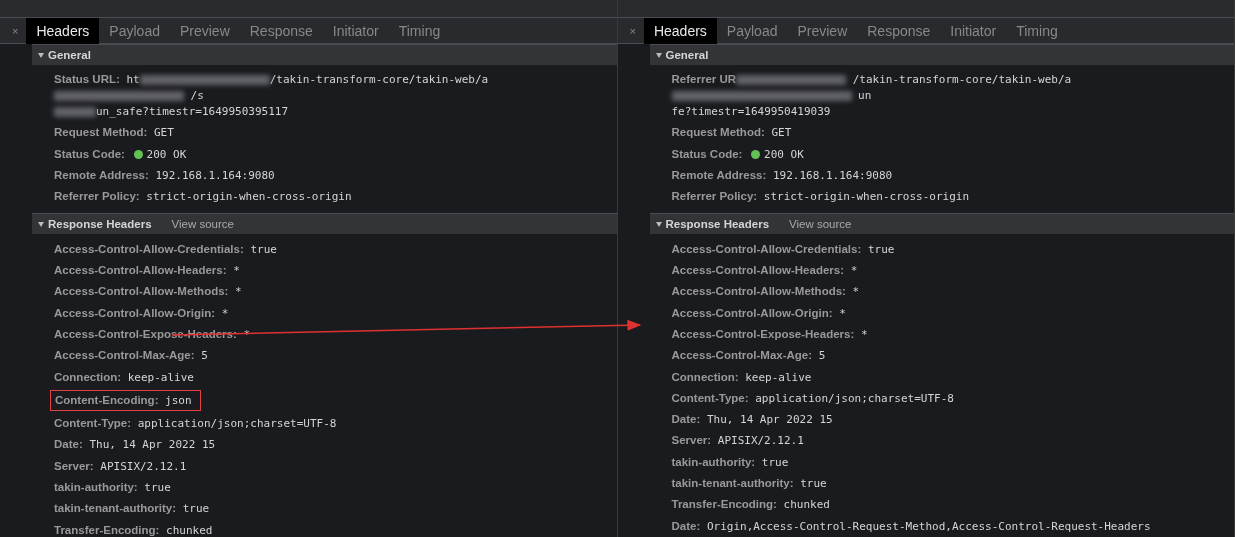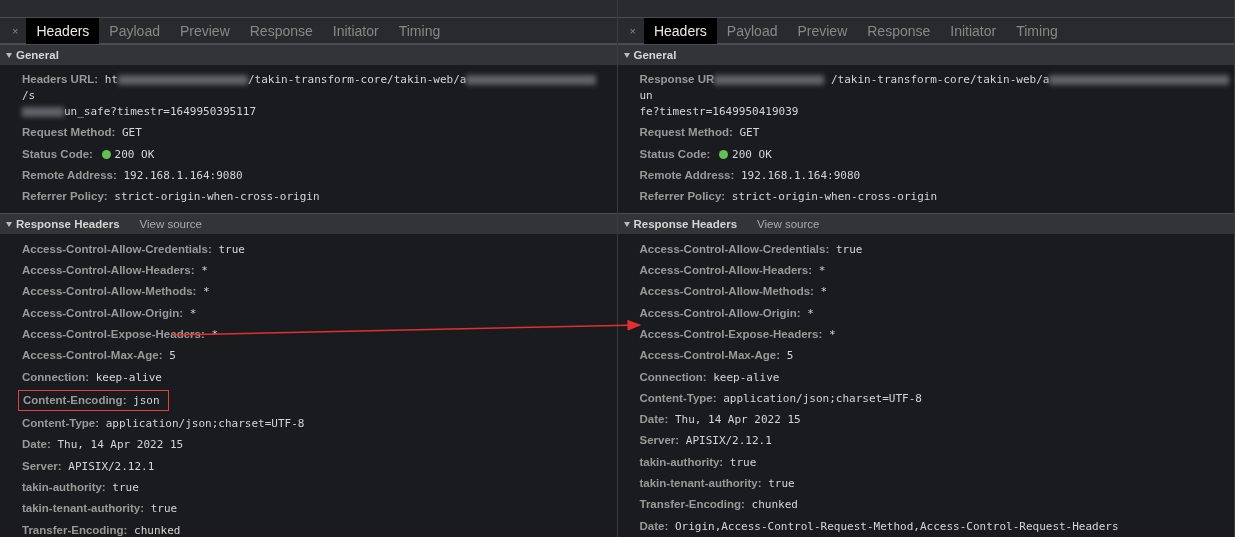--- a/index.html
+++ b/index.html
@@ -49,20 +49,21 @@
     }
     .tab.active {
       background: #000;
       color: #eaeaea;
       border-radius: 0;
     }
     .scroll-area {
       flex: 1;
       overflow-y: auto;
       overflow-x: hidden;
+      padding-left: 32px;
     }
     .section-hdr {
       background: #333438;
       color: #d5d5d5;
       padding: 4px 6px;
       font-size: 11.5px;
       font-weight: bold;
       display: flex;
       align-items: center;
       cursor: pointer;
@@ -140,21 +141,21 @@
     <span class="tab">Initiator</span>
     <span class="tab">Timing</span>
   </div>
   <div class="scroll-area">
     <div class="section-hdr">
       <span class="tri"></span>
       <span>General</span>
     </div>
     <div class="section-body">
       <div class="row">
-        <span class="lbl">Headers URL:</span>
+        <span class="lbl">Status URL:</span>
         <span class="val">
           <span>ht</span><span class="blur" style="width:130px"></span><span>/takin-transform-core/takin-web/a</span><span class="blur" style="width:130px"></span> /s<br>
           <span class="blur" style="width:42px"></span><span>un_safe?timestr=1649950395117</span>
         </span>
       </div>
       <div class="row"><span class="lbl">Request Method:</span> <span class="val">GET</span></div>
       <div class="row"><span class="lbl">Status Code:</span> <span class="status-dot"></span><span class="val">200 OK</span></div>
       <div class="row"><span class="lbl">Remote Address:</span> <span class="val">192.168.1.164:9080</span></div>
       <div class="row"><span class="lbl">Referrer Policy:</span> <span class="val">strict-origin-when-cross-origin</span></div>
     </div>
@@ -200,21 +201,21 @@
     <span class="tab">Initiator</span>
     <span class="tab">Timing</span>
   </div>
   <div class="scroll-area">
     <div class="section-hdr">
       <span class="tri"></span>
       <span>General</span>
     </div>
     <div class="section-body">
       <div class="row">
-        <span class="lbl">Response UR</span><span class="blur" style="width:110px"></span>
+        <span class="lbl">Referrer UR</span><span class="blur" style="width:110px"></span>
         <span class="val">
           <span>/takin-transform-core/takin-web/a</span><span class="blur" style="width:180px"></span> un<br>
           <span>fe?timestr=1649950419039</span>
         </span>
       </div>
       <div class="row"><span class="lbl">Request Method:</span> <span class="val">GET</span></div>
       <div class="row"><span class="lbl">Status Code:</span> <span class="status-dot"></span><span class="val">200 OK</span></div>
       <div class="row"><span class="lbl">Remote Address:</span> <span class="val">192.168.1.164:9080</span></div>
       <div class="row"><span class="lbl">Referrer Policy:</span> <span class="val">strict-origin-when-cross-origin</span></div>
     </div>

